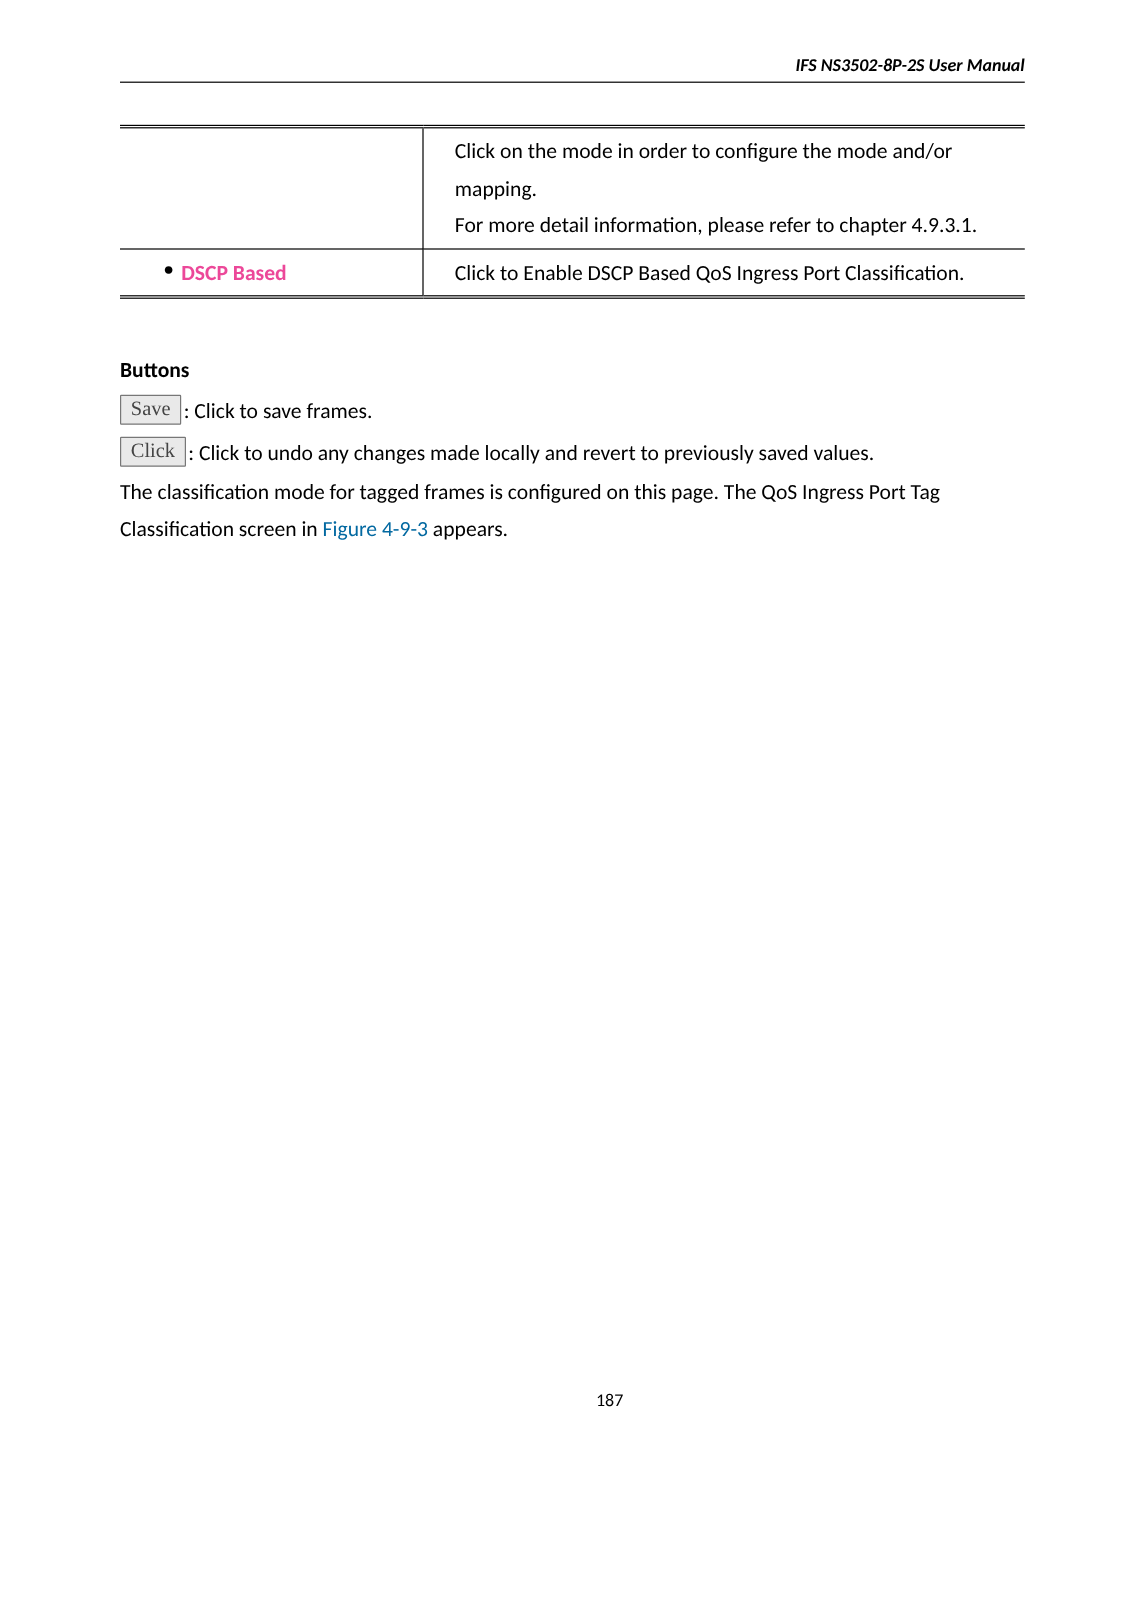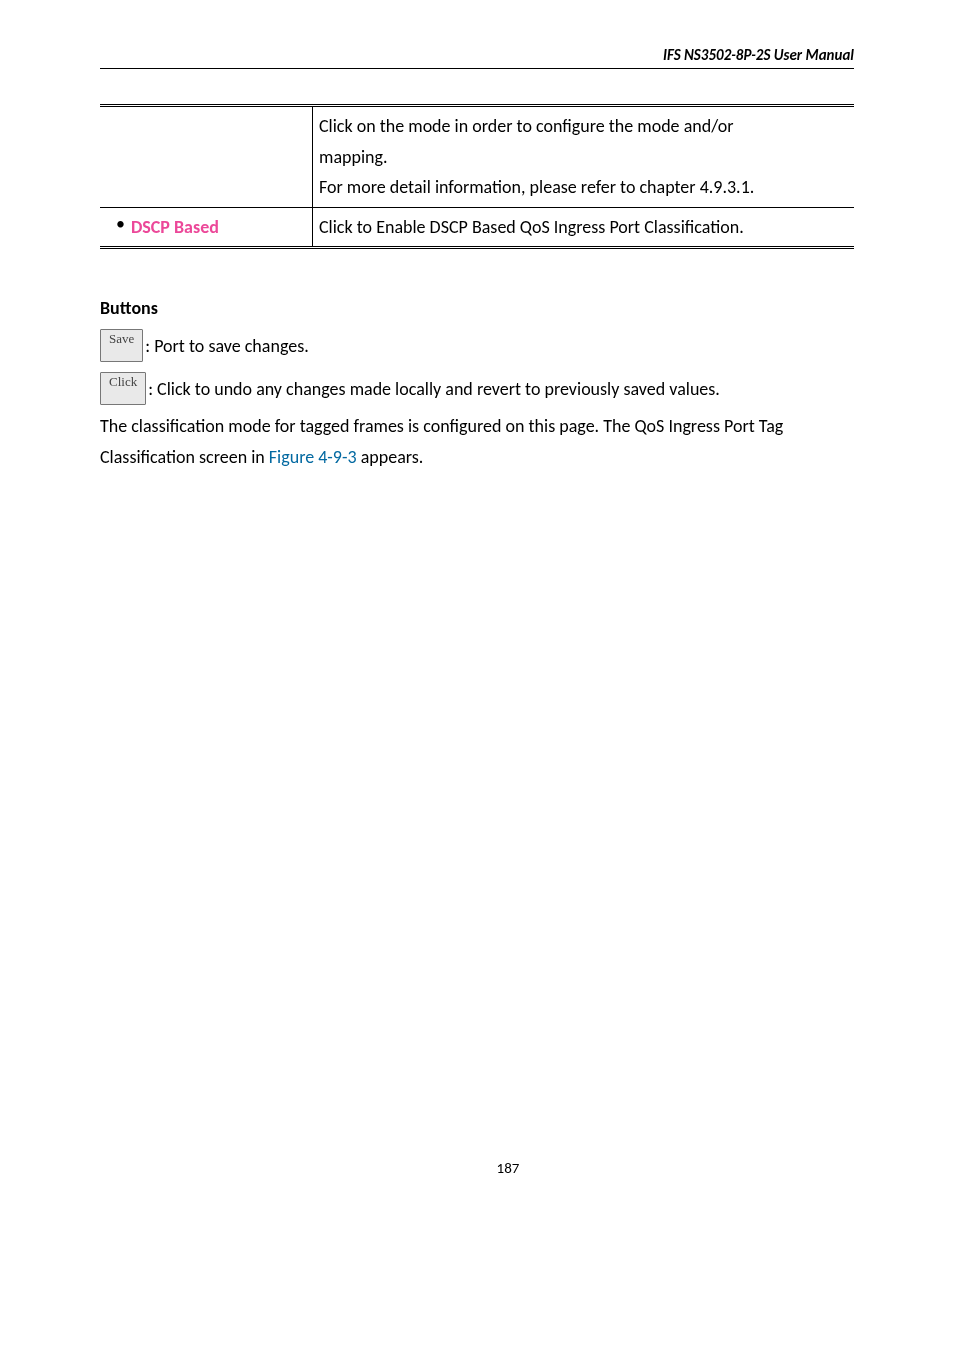--- a/index.html
+++ b/index.html
@@ -45,21 +45,21 @@
     font-size: 18px;
   }
   table.spec tr:first-child td {
     border-top: 3px double #000;
   }
   table.spec tr:last-child td {
     border-bottom: 3px double #000;
   }
   table.spec td {
     border: 1px solid #000;
-    padding: 4px 6px;
+    padding: 4px 26px;
     vertical-align: top;
     line-height: 1.7;
   }
   table.spec td.leftcell {
     width: 200px;
     border-left: none;
   }
   table.spec td.rightcell {
     border-right: none;
   }
@@ -92,22 +92,22 @@
     align-items: center;
     margin-top: 10px;
     font-size: 18px;
   }
   .btn-box {
     display: inline-block;
     border: 1px solid #777;
     background: #e9e9e9;
     color: #444;
     font-family: "Times New Roman", serif;
-    font-size: 13px;
-    padding: 1px 8px 14px 8px;
+    font-size: 17px;
+    padding: 1px 8px 2px 8px;
     border-radius: 1px;
     margin-right: 2px;
   }
 
   .h3 {
     font-weight: bold;
     color: #000;
     font-size: 22px;
     margin-top: 60px;
   }
@@ -154,21 +154,21 @@
       </td>
       <td class="rightcell">Click to Enable DSCP Based QoS Ingress Port Classification.</td>
     </tr>
   </tbody>
     </table>
 
   <div class="sec-buttons-hdr">Buttons</div>
 
   <div class="btn-line">
     <span class="btn-box">Save</span>
-    <span>: Port to save changes.</span>
+    <span>: Click to save frames.</span>
   </div>
 
   <div class="btn-line">
     <span class="btn-box">Click</span>
     <span>: Click to undo any changes made locally and revert to previously saved values.</span>
   </div>
 
   <div class="para">
     <span>The classification mode for tagged frames is configured on this page. The QoS Ingress Port Tag</span><br>
     <span>Classification screen in </span><span class="link">Figure 4-9-3</span><span> appears.</span>

